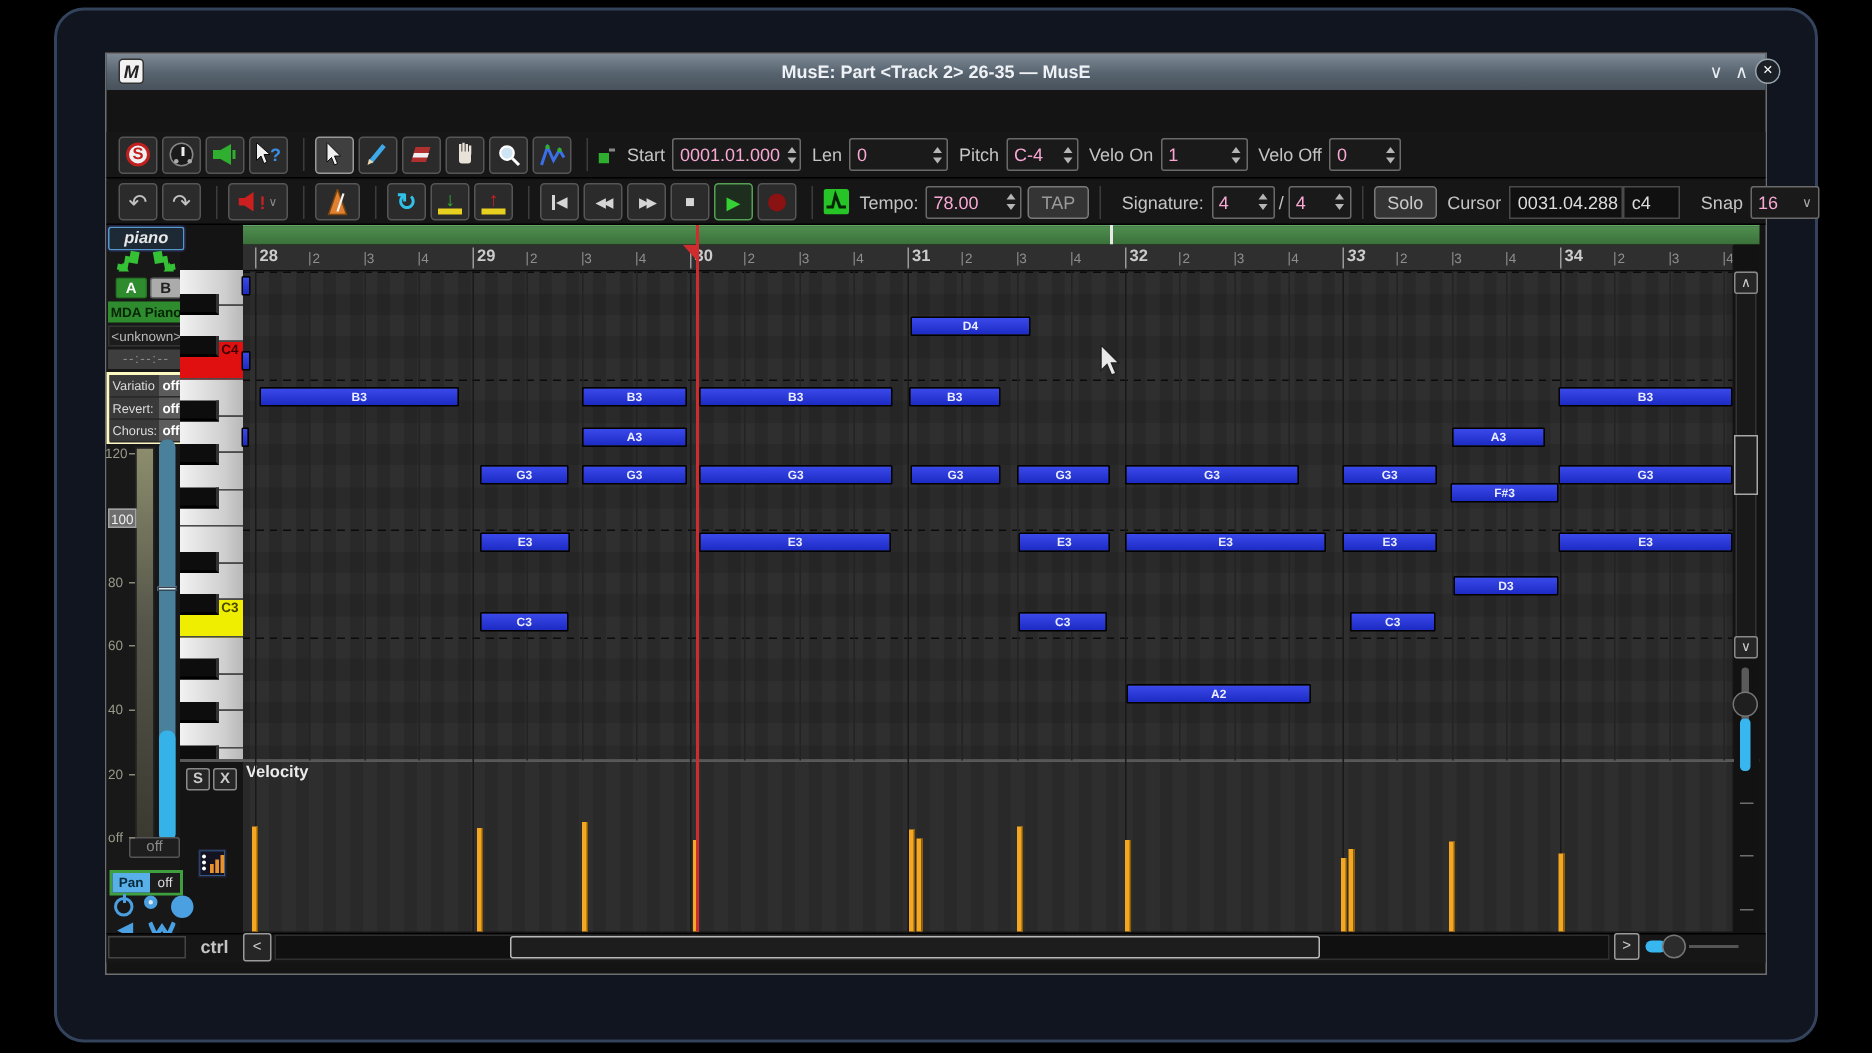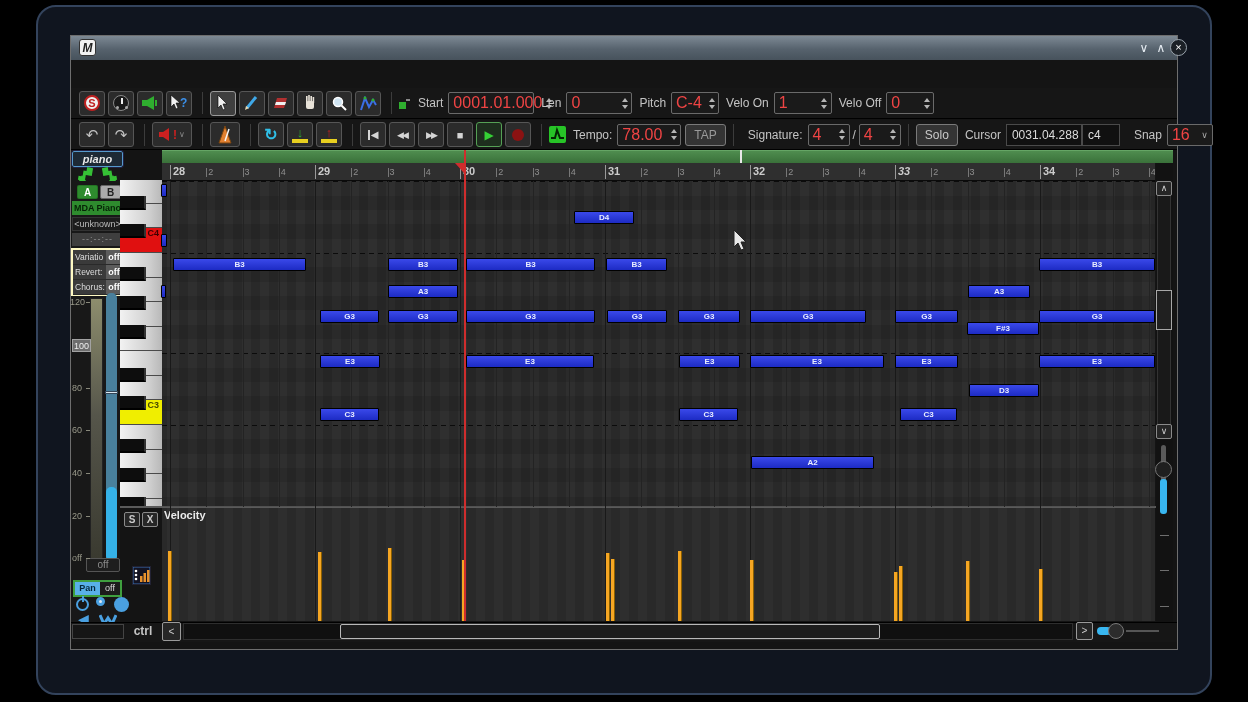--- a/index.html
+++ b/index.html
@@ -24,21 +24,21 @@
   
   .toolbar{left:71px;width:1106px;background:#161616;display:flex;align-items:center;color:#bdbdbd;font-size:12px;}
   #toolbar1{top:88px;height:31px;border-bottom:1px solid #000;padding-left:8px;}
   #toolbar2{top:120px;height:30px;border-bottom:1px solid #000;padding-left:8px;}
   .tbtn{width:26px;height:25px;background:#2b2b2b;border:1px solid #565656;border-radius:3px;margin-right:3px;
     display:flex;align-items:center;justify-content:center;flex:none;position:relative;}
   .tbtn.sel{background:#3f3f3f;border-color:#999;}
   .sep{width:1px;height:22px;background:#3c3c3c;margin:0 7px;flex:none;}
   .lbl{margin:0 5px 0 7px;flex:none;color:#c4c4c4;}
   .spinbox{height:22px;background:#1a1a1a;border:1px solid #6a6a6a;border-radius:2px;display:flex;align-items:center;flex:none;}
-  .spinval{padding:0 4px;color:#ef4444;font-size:16px;flex:1;}
+  .spinval{padding:0 4px;color:#f9a8d4;font-size:12px;flex:1;}
   .spincol{width:11px;display:flex;flex-direction:column;align-items:center;gap:3px;padding-right:2px;}
   .tri-up{width:0;height:0;border-left:3px solid transparent;border-right:3px solid transparent;border-bottom:4px solid #b5b5b5;}
   .tri-dn{width:0;height:0;border-left:3px solid transparent;border-right:3px solid transparent;border-top:4px solid #b5b5b5;}
   .disp{height:22px;background:#101010;border:1px solid #4a4a4a;color:#dcdcdc;display:flex;align-items:center;padding:0 5px;flex:none;}
   .pushbtn{height:22px;background:#343434;border:1px solid #7a7a7a;border-radius:3px;color:#c9c9c9;
     display:flex;align-items:center;padding:0 8px;flex:none;font-size:12px;}
   
   #leftpanel{left:71px;top:150px;width:49px;height:472px;background:#181818;}
   #partname{left:72px;top:151px;width:51px;height:16px;background:#1d2935;border:1px solid #5599cc;outline:1px solid #224;
     color:#e8e8e8;font-style:italic;font-weight:bold;font-size:11px;text-align:center;line-height:14px;border-radius:2px;}
@@ -124,20 +124,21 @@
 </style>
 </head>
 <body>
 
 <div id="stage">
   <div id="frame" class="abs"></div>
   <div id="appwin" class="abs"></div>
 
   <div id="titlebar" class="abs">
     <div class="winlogo">M</div>
+    <div id="title">MusE: Part &lt;Track 2&gt; 26-35 — MusE</div>
   </div>
   <div class="winbtn abs" style="left:1135px;top:38px;">∨</div>
   <div class="winbtn abs" style="left:1152px;top:38px;">∧</div>
   <div id="closebtn" class="abs" style="left:1170px;top:39px;text-align:center;">×</div>
 
 
   <div id="toolbar1" class="toolbar abs">
     <div class="tbtn">
       <div style="width:16px;height:16px;border-radius:50%;background:#f0f0f0;border:2px solid #c02020;color:#c02020;font-weight:bold;font-size:11px;line-height:12px;text-align:center;">S</div>
     </div>
@@ -567,21 +568,21 @@
     <div class="bline" style="left: 822.5px; top: 181px; height: 326px;"></div>
     <div class="bline" style="left: 858.75px; top: 181px; height: 326px;"></div>
     <div class="mline" style="left: 895px; top: 181px; height: 440px;"></div>
     <div class="bline" style="left: 931.25px; top: 181px; height: 326px;"></div>
     <div class="bline" style="left: 967.5px; top: 181px; height: 326px;"></div>
     <div class="bline" style="left: 1003.75px; top: 181px; height: 326px;"></div>
     <div class="mline" style="left: 1040px; top: 181px; height: 440px;"></div>
     <div class="bline" style="left: 1076.25px; top: 181px; height: 326px;"></div>
     <div class="bline" style="left: 1112.5px; top: 181px; height: 326px;"></div>
     <div class="bline" style="left: 1148.75px; top: 181px; height: 326px;"></div>
-    <div class="note" style="left: 574px; top: 211px; width: 60px;">
+    <div class="note" style="left: 607px; top: 211px; width: 80px;">
       <span>D4</span>
     </div>
     <div class="note" style="left: 173px; top: 258px; width: 133px;">
       <span>B3</span>
     </div>
     <div class="note" style="left: 388px; top: 258px; width: 70px;">
       <span>B3</span>
     </div>
     <div class="note" style="left: 466px; top: 258px; width: 129px;">
       <span>B3</span>

